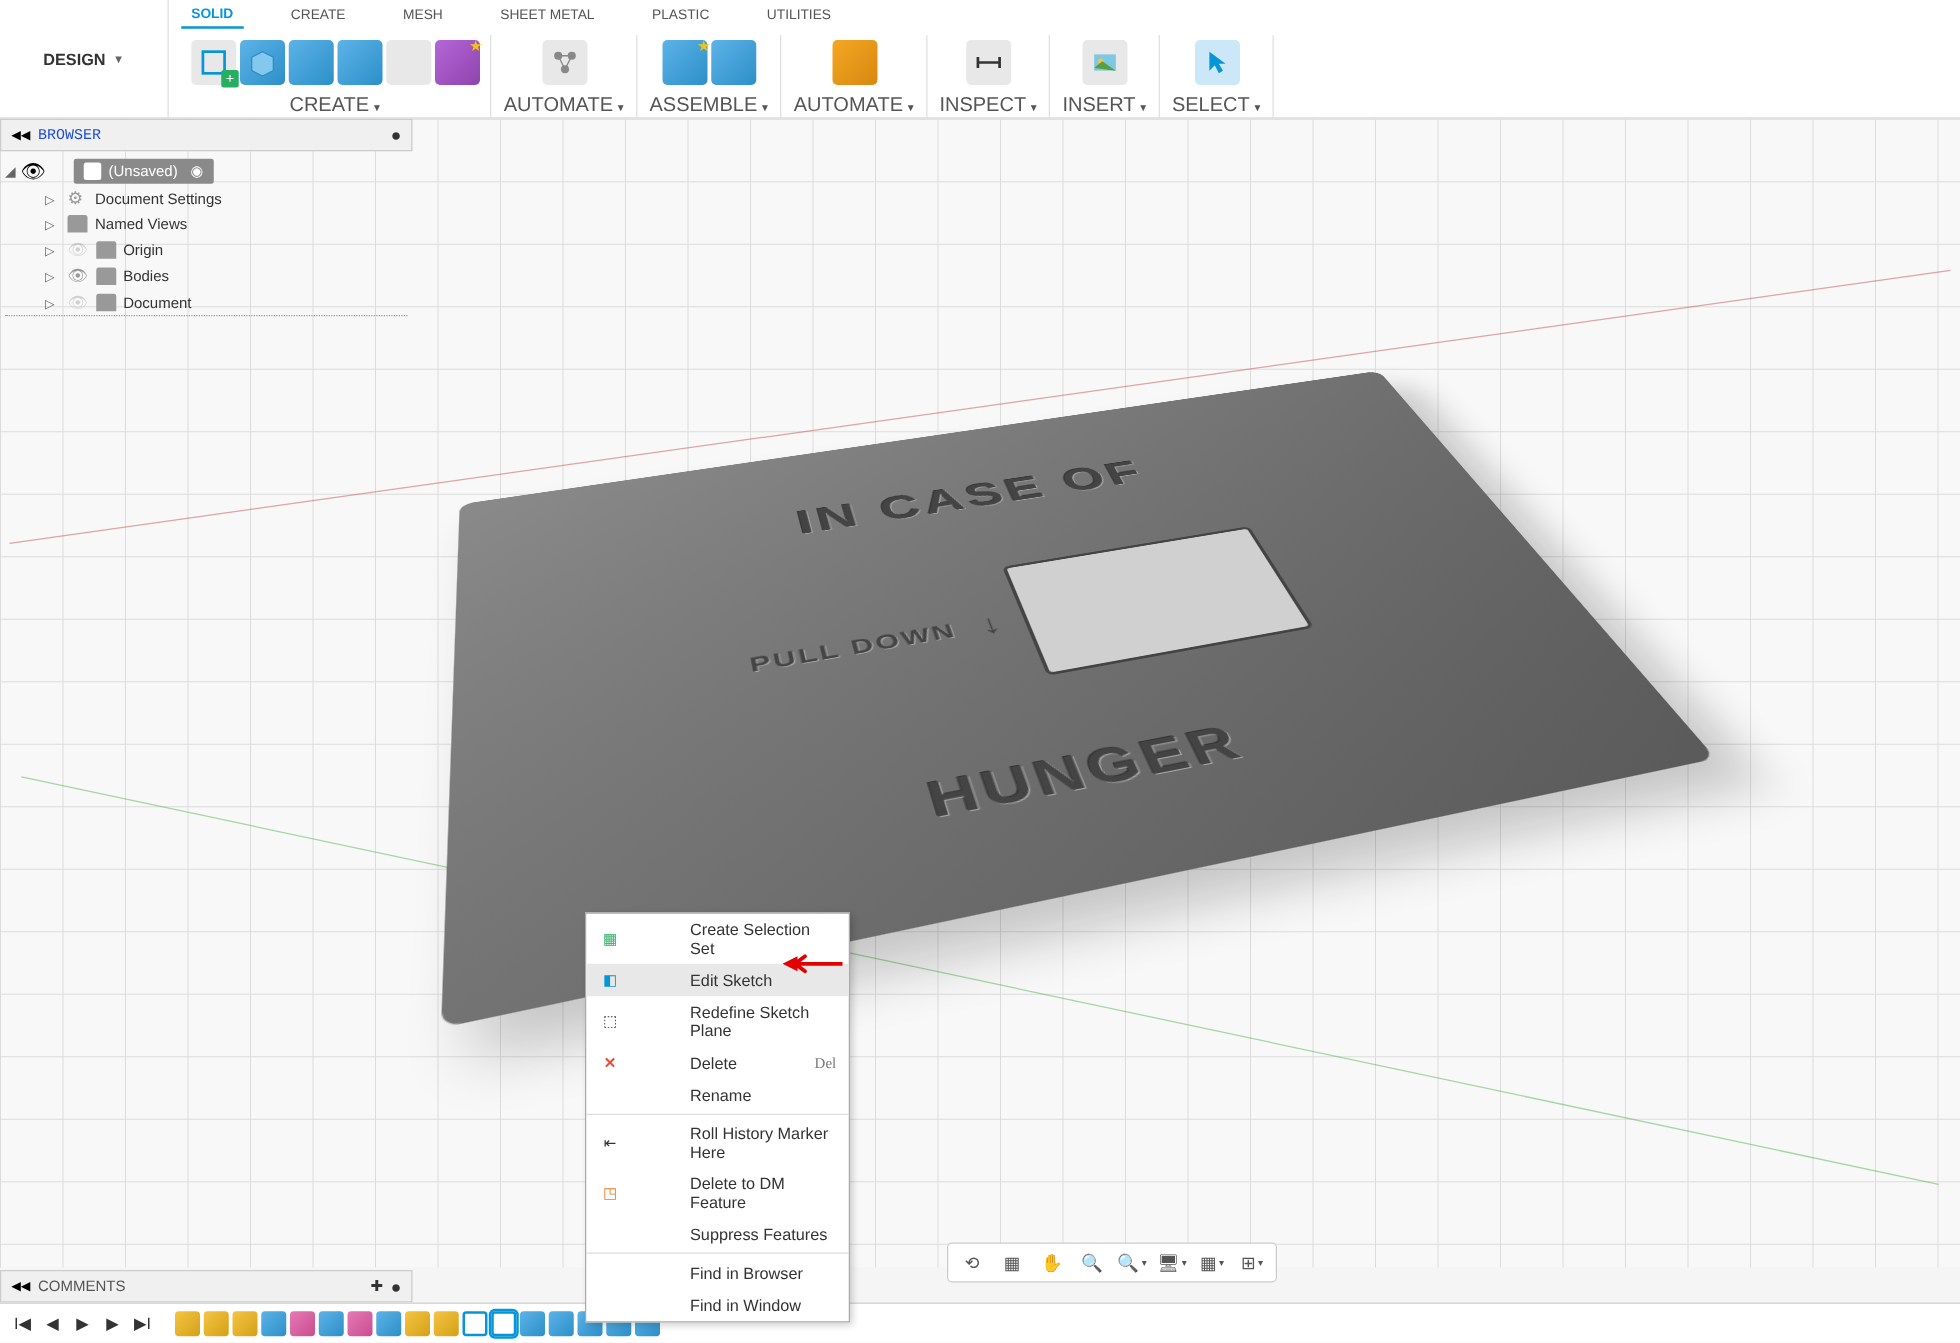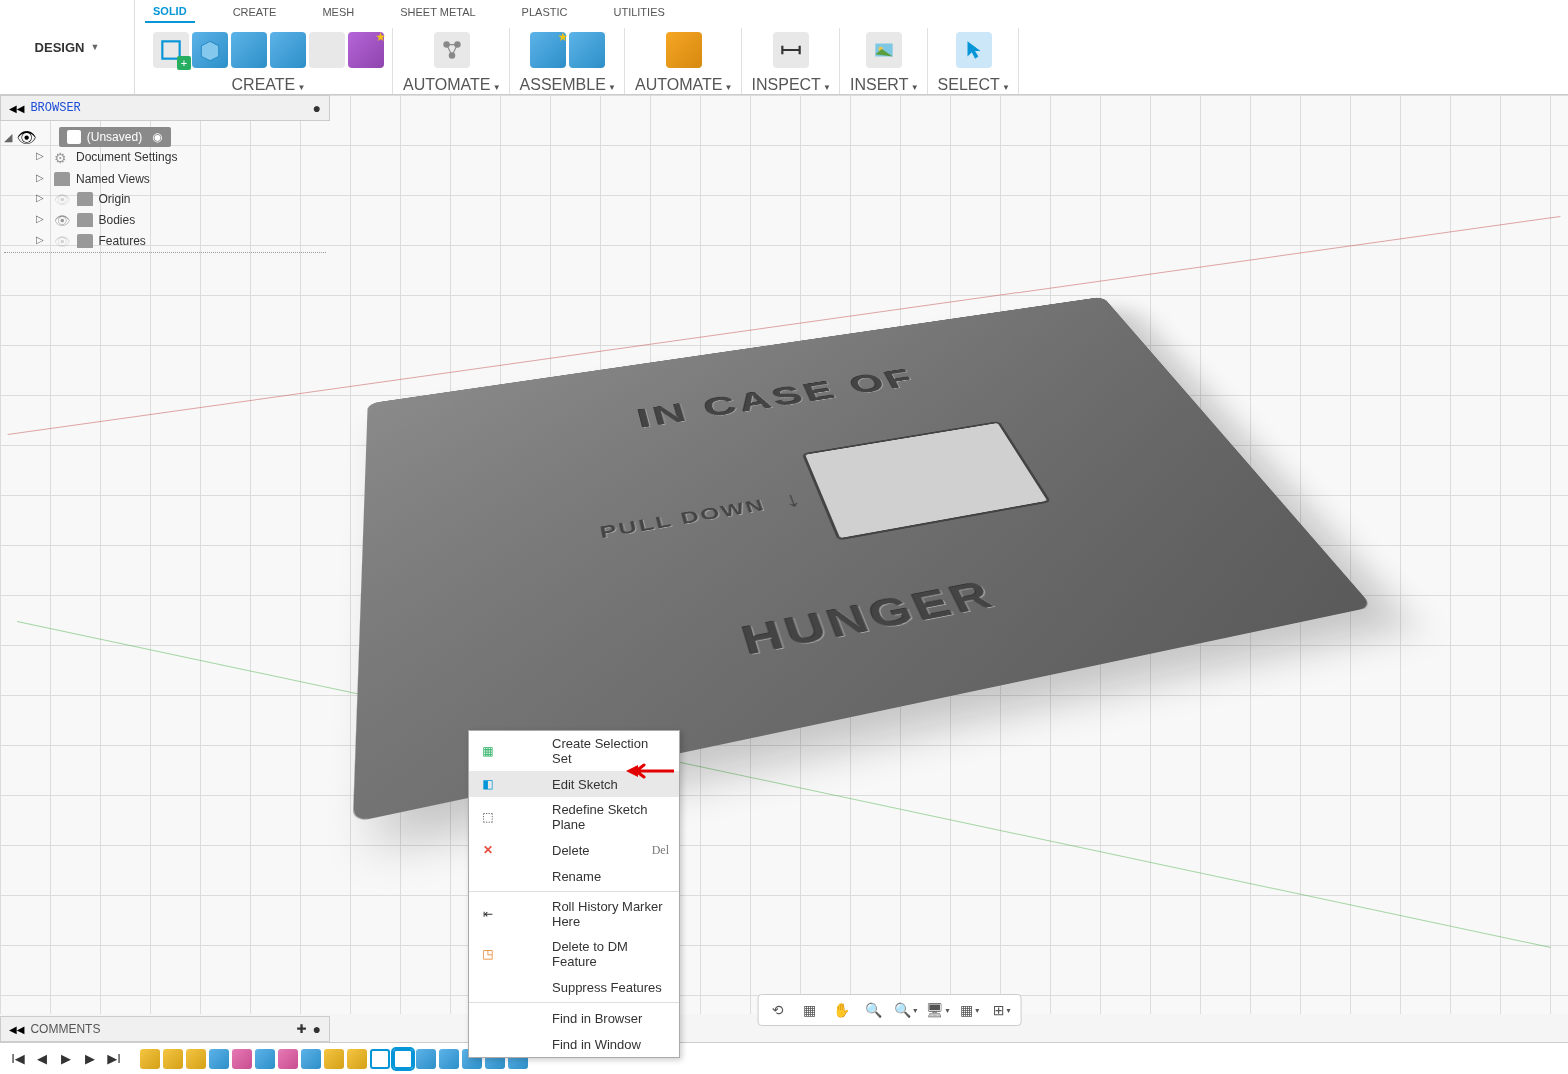--- a/index.html
+++ b/index.html
@@ -28,21 +28,21 @@
     .tool-label::after { content: " ▼"; font-size: 8px; }
     
     
     .browser-panel { position: absolute; top: 95px; left: 0; width: 330px; background: transparent; z-index: 10; }
     .browser-header { display: flex; align-items: center; background: #f0f0f0; border: 1px solid #ccc; padding: 4px 8px; font-size: 12px; }
     .browser-header .collapse-icon { margin-right: 6px; cursor: pointer; font-size: 10px; }
     .browser-header .label { flex: 1; color: #1d4ed8; font-family: Liberation Mono, monospace; }
     .browser-header .bullet { cursor: pointer; color: #333; font-size: 14px; }
     
     .tree { padding: 6px 4px; }
-    .tree-item { display: flex; align-items: flex-start; padding: 3px 4px; font-size: 12px; color: #333; cursor: pointer; gap: 6px; }
+    .tree-item { display: flex; align-items: flex-end; padding: 3px 4px; font-size: 12px; color: #333; cursor: pointer; gap: 6px; }
     .tree-item.root { background: #8a8a8a; color: #fff; padding: 3px 8px; border-radius: 2px; margin-left: 18px; }
     .tree-item .arrow { width: 12px; font-size: 10px; color: #666; }
     .tree-item .eye { color: #999; font-size: 13px; }
     .tree-item .folder-icon { width: 16px; height: 14px; background: #999; border-radius: 2px 2px 0 0; }
     .tree-item .gear-icon { width: 16px; height: 16px; color: #999; font-size: 14px; }
     .tree-item.indent-1 { padding-left: 32px; }
     
     
     .canvas { position: absolute; top: 95px; left: 0; right: 0; bottom: 60px; background: #f8f8f8; 
       background-image: 
@@ -257,21 +257,21 @@
     <div class="tree-item indent-1">
       <span class="arrow">▷</span>
       <span class="eye">👁</span>
       <span class="folder-icon"></span>
       <span>Bodies</span>
     </div>
     <div class="tree-item indent-1" style="border-bottom:1px dotted #999">
       <span class="arrow">▷</span>
       <span class="eye" style="opacity:0.4">👁</span>
       <span class="folder-icon"></span>
-      <span>Features</span>
+      <span>Document</span>
     </div>
   </div>
 </div>
 
 <div class="context-menu">
   <div class="ctx-item">
     <span class="ctx-icon green">▦</span>
     <span class="ctx-label">Create Selection Set</span>
   </div>
   <div class="ctx-item highlighted">

